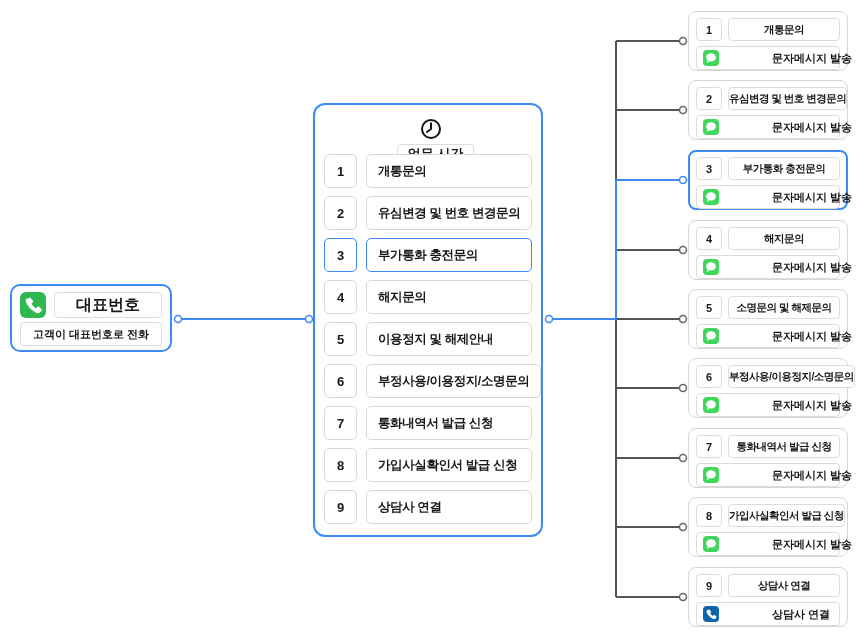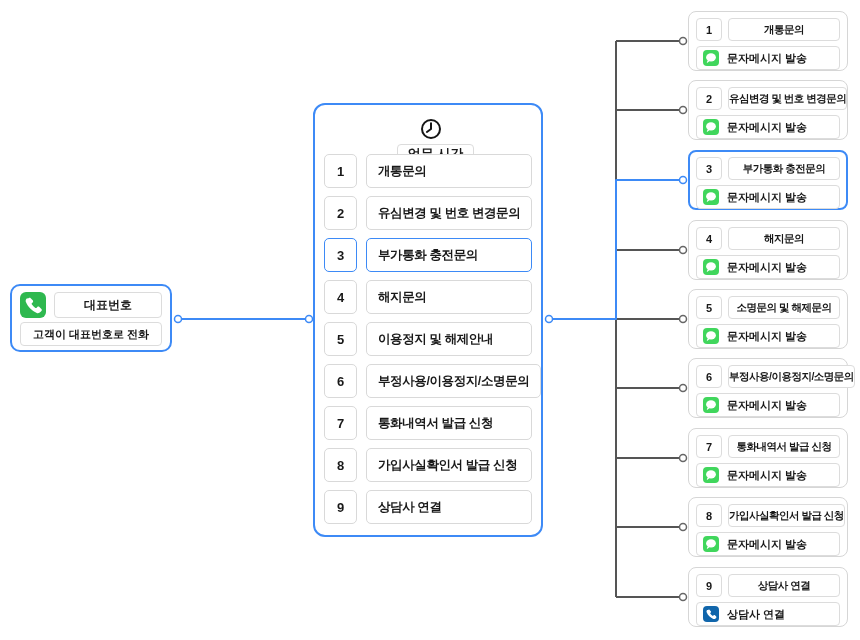--- a/index.html
+++ b/index.html
@@ -19,21 +19,21 @@
   #connector-layer{position:absolute;left:0;top:0;z-index:0;}
   .node{position:absolute;background:#fff;border:1px solid var(--border);z-index:1;}
   .blue-node{border:2px solid var(--blue);}
 
   
   #left-node{left:10px;top:284px;width:162px;height:68px;border-radius:10px;padding:6px 8px;}
   .lrow{display:flex;align-items:center;}
   .phone-chip{width:26px;height:26px;flex:0 0 26px;}
   .left-title{flex:1;margin-left:8px;height:26px;border:1px solid var(--inner-border);
     border-radius:4px;display:flex;align-items:center;justify-content:center;
-    font-size:12px;white-space:nowrap;}
+    font-size:16px;white-space:nowrap;}
   .left-sub{margin-top:4px;height:24px;border:1px solid var(--inner-border);
     border-radius:4px;display:flex;align-items:center;justify-content:center;
     font-size:11px;white-space:nowrap;}
 
   
   #menu-node{left:313px;top:103px;width:230px;height:434px;border-radius:12px;padding:13px 9px 15px 9px;}
   .menu-header{display:flex;align-items:center;height:24px;margin-bottom:12px;padding-left:6px;flex-direction:column;}
   .menu-header-label{margin-left:9px;height:24px;border:1px solid var(--inner-border);
     border-radius:4px;display:flex;align-items:center;padding:0 10px;font-size:13px;white-space:nowrap;}
   .menu-row{display:flex;margin-top:8px;height:34px;}
@@ -49,21 +49,21 @@
   
   .result-node{left:688px;width:160px;height:60px;border-radius:8px;padding:6px 7px;}
   .result-node.selected{border:2px solid var(--blue);padding:5px 6px;}
   .r-top{display:flex;height:23px;}
   .r-num{width:26px;flex:0 0 26px;border:1px solid var(--inner-border);border-radius:4px;
     display:flex;align-items:center;justify-content:center;font-size:11px;background:#fff;}
   .r-title{flex:1;margin-left:6px;border:1px solid var(--inner-border);border-radius:4px;
     display:flex;align-items:center;justify-content:center;font-size:10.5px;
     letter-spacing:-0.5px;white-space:nowrap;background:#fff;}
   .r-action{margin-top:5px;height:24px;border:1px solid var(--inner-border);border-radius:4px;
-    display:flex;align-items:center;padding:0 6px;font-size:11px;white-space:nowrap;background:#fff;}
+    display:flex;align-items:center;padding:0 6px;font-size:11px;white-space:nowrap;background:#fff;gap:45px;}
   .r-action .action-label{margin-left:8px;}
   .mini-icon{width:16px;height:16px;flex:0 0 16px;}
 </style>
 </head>
 <body>
 
 <svg id="connector-layer" width="860" height="640" viewBox="0 0 860 640">
   <g stroke="#555555" stroke-width="2" fill="none">
     <path d="M616 41 V597"></path>
     <path d="M616 41 H679"></path>

